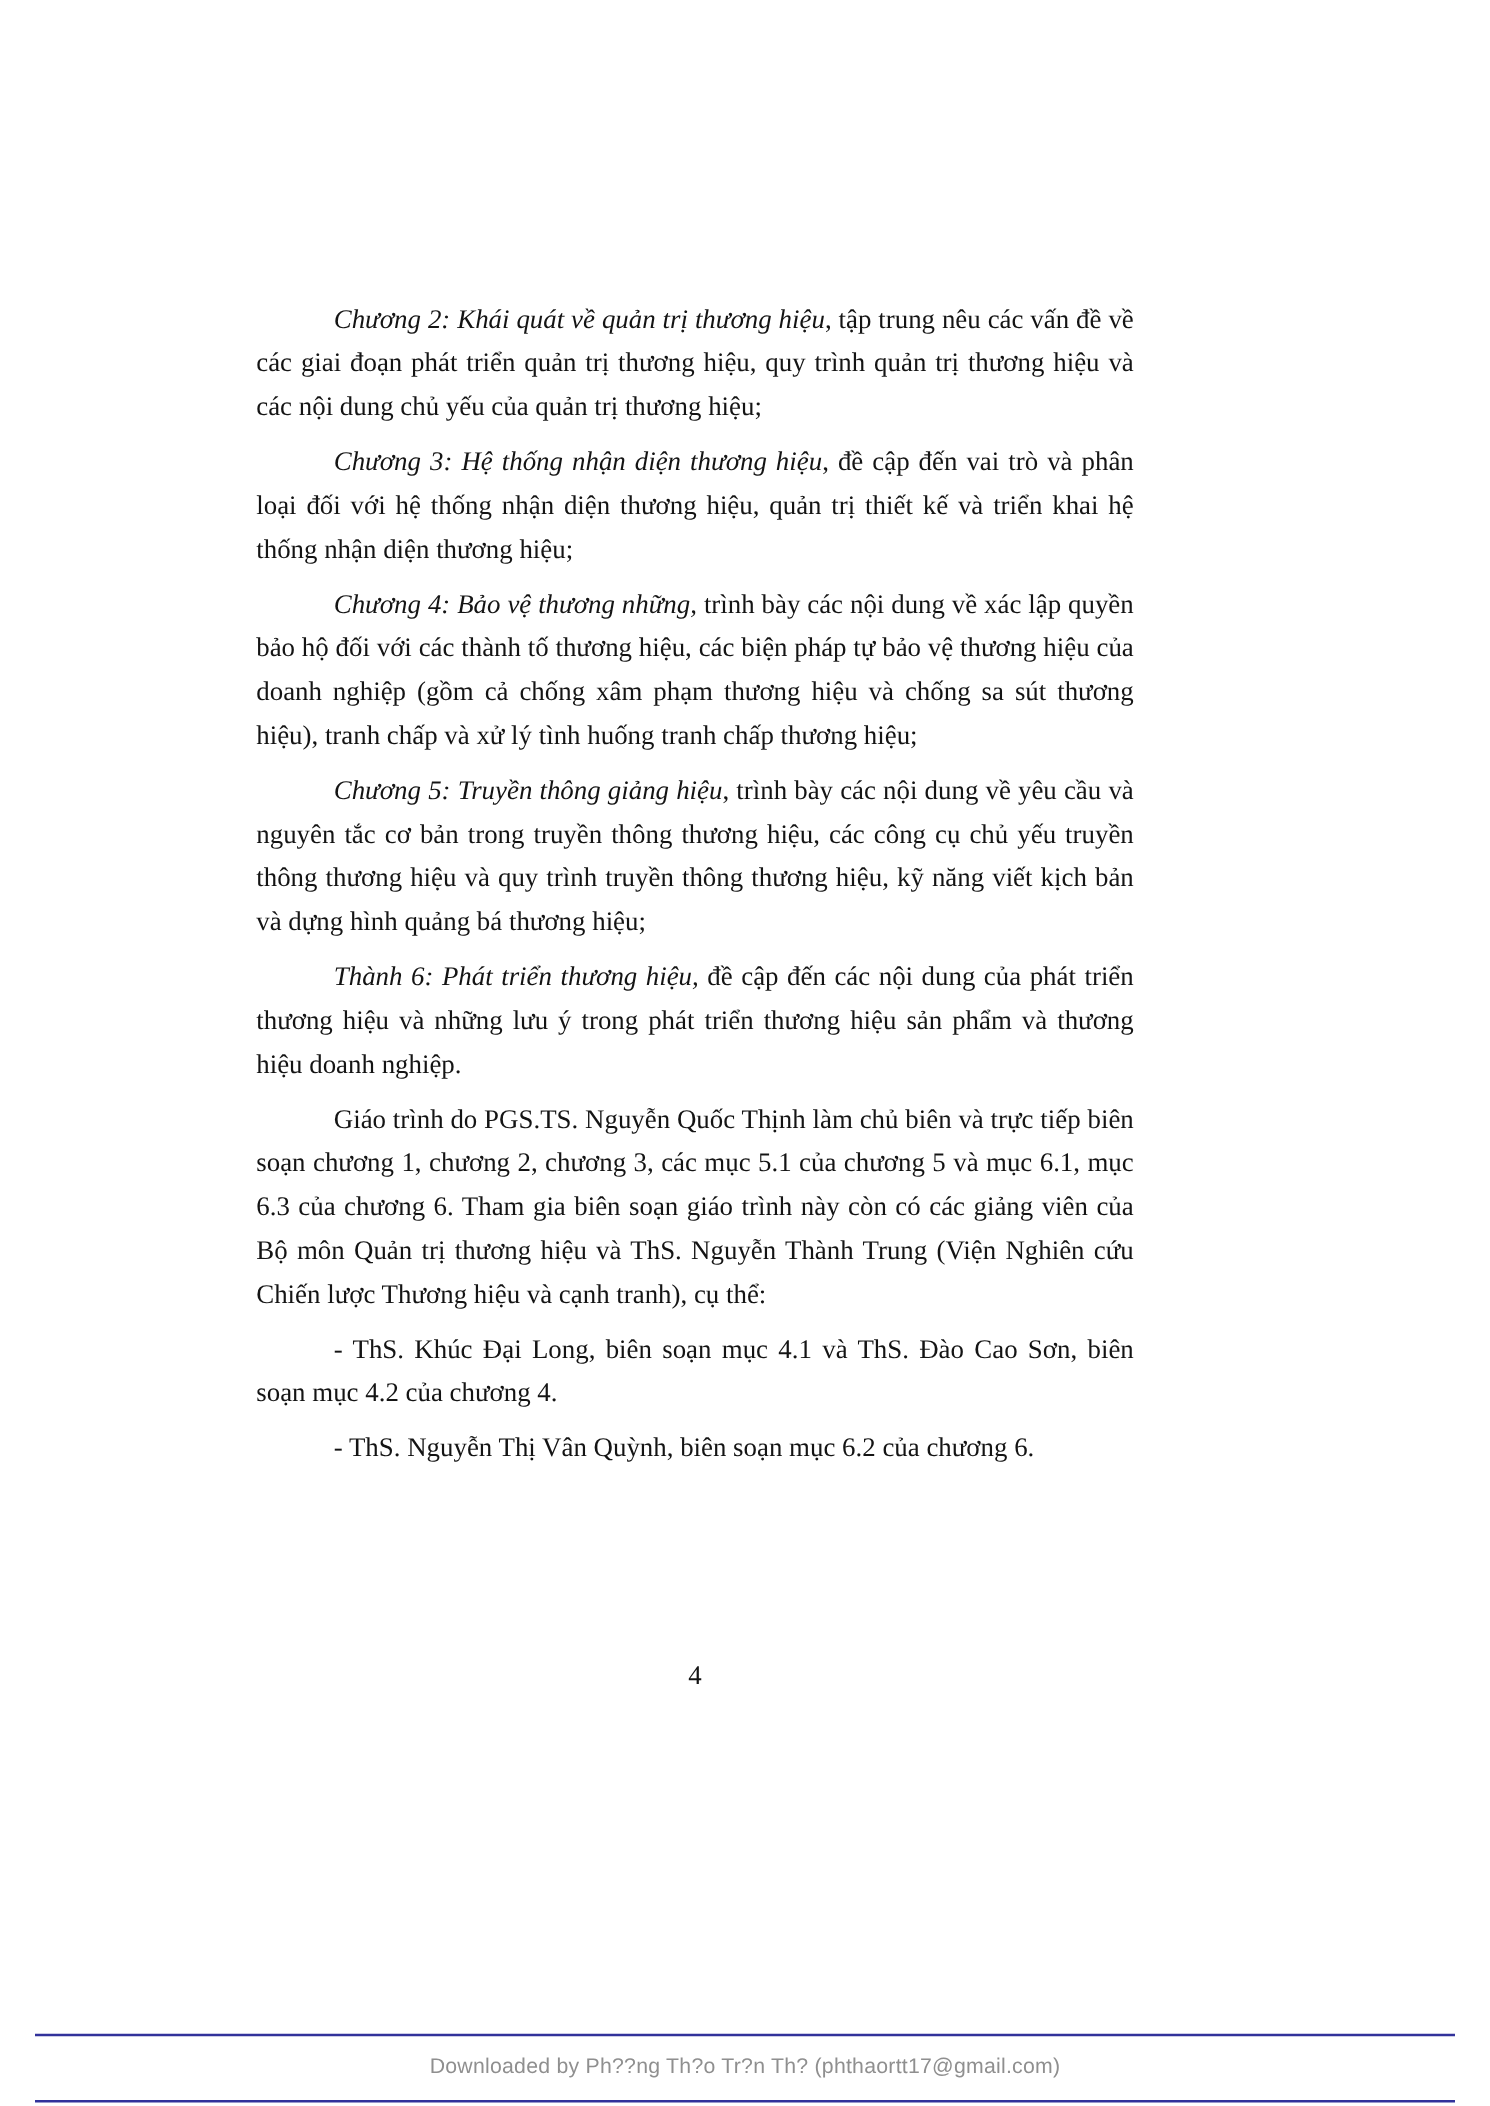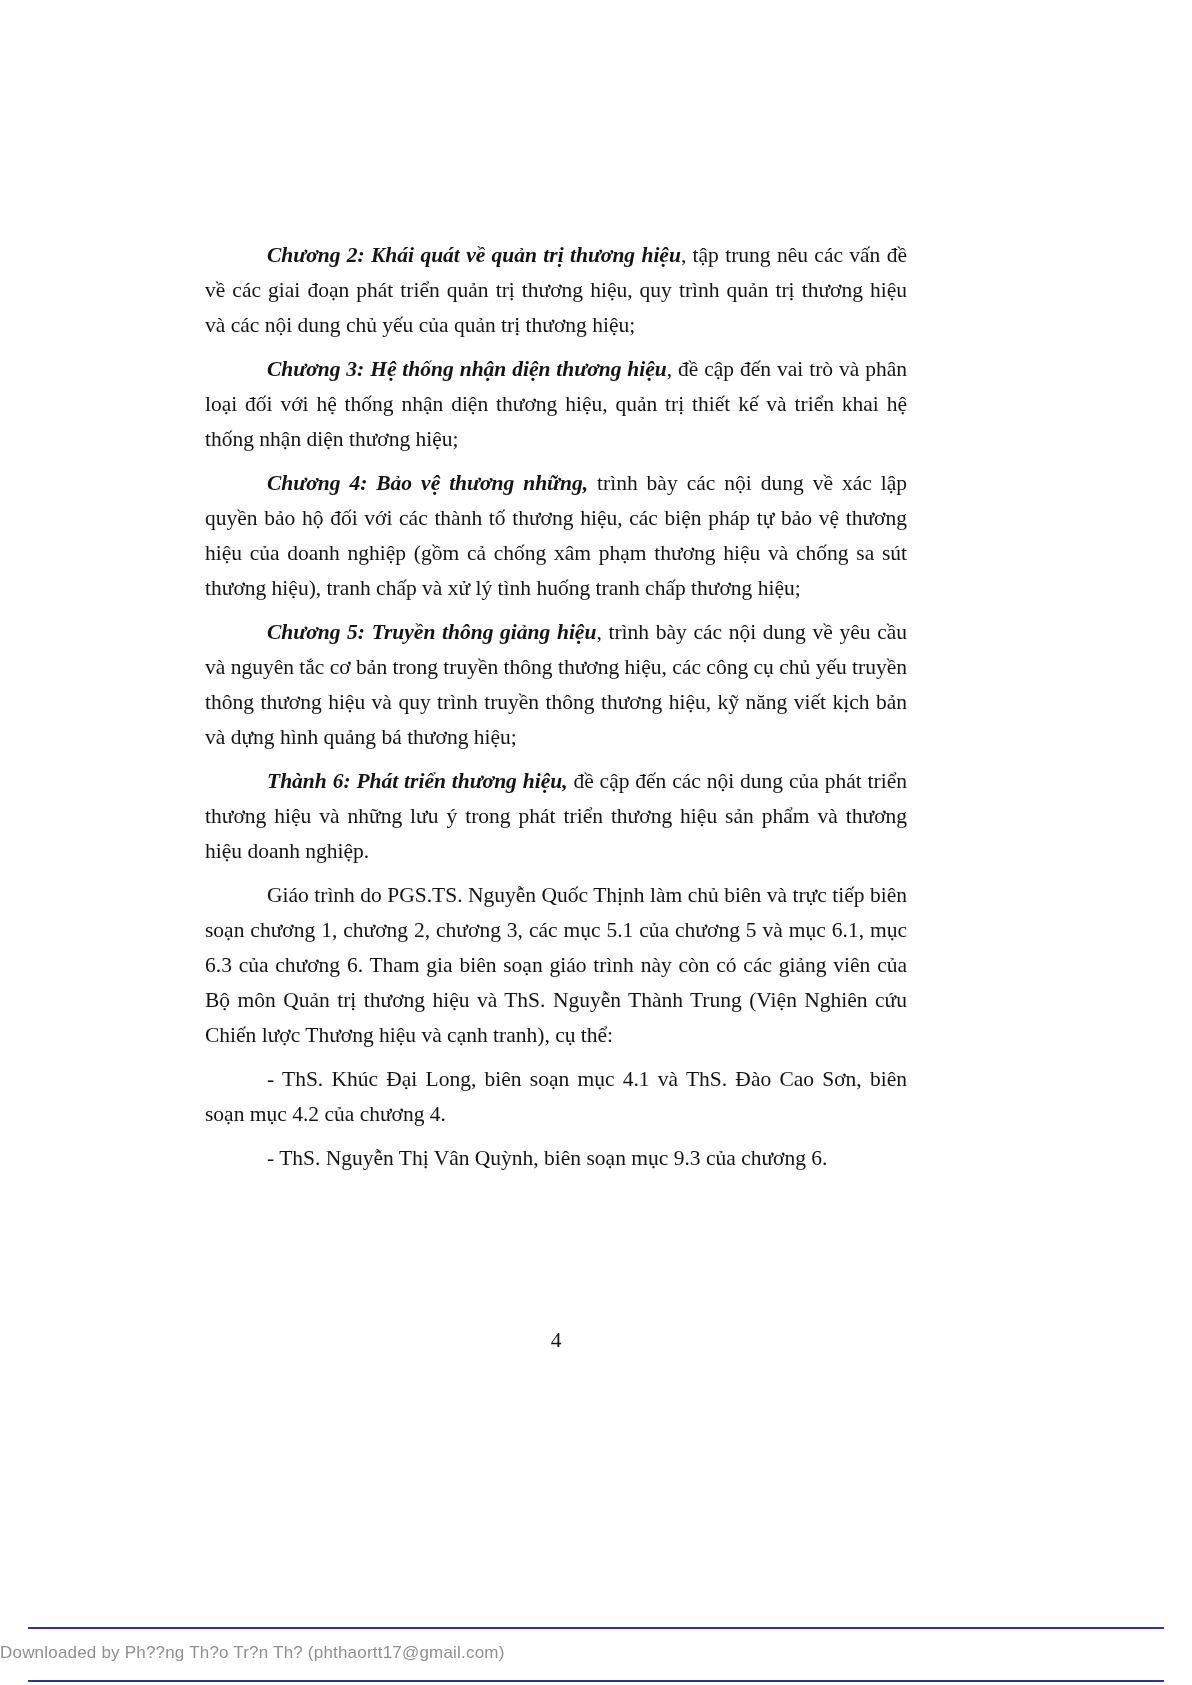--- a/index.html
+++ b/index.html
@@ -25,21 +25,20 @@
     text-align: justify;
     font-size: 21.5px;
     line-height: 35px;
   }
   .para {
     margin: 0 0 9px 0;
     text-indent: 62px;
   }
   .lead {
     font-style: italic;
-    font-weight: bold;
   }
   .page-number {
     position: absolute;
     top: 1328px;
     left: 205px;
     width: 702px;
     text-align: center;
     font-size: 21.5px;
   }
   .footer {
@@ -58,20 +57,21 @@
     border: none;
     margin: 0;
   }
   .footer-line.top { bottom: 56px; }
   .footer-line.bottom { bottom: 3px; }
   .footer-text {
     position: absolute;
     left: 0;
     right: 0;
     bottom: 22px;
+    text-align: center;
     font-family: "Liberation Sans", sans-serif;
     font-size: 17px;
     color: #8f8f8f;
     letter-spacing: 0.2px;
   }
 </style>
 </head>
 <body>
 
 <div class="page">
@@ -87,21 +87,21 @@
     <p class="para"><span class="lead">Chương 5: Truyền thông giảng hiệu</span><span>, trình bày các nội dung về yêu cầu và nguyên tắc cơ bản trong truyền thông thương hiệu, các công cụ chủ yếu truyền thông thương hiệu và quy trình truyền thông thương hiệu, kỹ năng viết kịch bản và dựng hình quảng bá thương hiệu;</span></p>
 
     <p class="para"><span class="lead">Thành 6: Phát triển thương hiệu,</span><span> đề cập đến các nội dung của phát triển thương hiệu và những lưu ý trong phát triển thương hiệu sản phẩm và thương hiệu doanh nghiệp.</span></p>
 
     <p class="para"><span class="lead"></span><span>Giáo trình do PGS.TS. Nguyễn Quốc Thịnh làm chủ biên và trực tiếp biên soạn chương 1, chương 2, chương 3, các mục 5.1 của chương 5 và mục 6.1, mục 6.3 của chương 6. Tham gia biên soạn giáo trình này còn có các giảng viên của Bộ môn Quản trị thương hiệu và ThS. Nguyễn Thành Trung (Viện Nghiên cứu Chiến lược Thương hiệu và cạnh tranh), cụ thể:</span></p>
 
     <p class="para"><span class="lead"></span><span>- ThS. Khúc Đại Long, biên soạn mục 4.1 và ThS. Đào Cao Sơn, biên soạn mục 4.2 của chương 4.</span></p>
 
 
 
-    <p class="para"><span class="lead"></span><span>- ThS. Nguyễn Thị Vân Quỳnh, biên soạn mục 9.3 của chương 6.</span></p>
+    <p class="para"><span class="lead"></span><span>- ThS. Nguyễn Thị Vân Quỳnh, biên soạn mục 6.2 của chương 6.</span></p>
 
   </div>
 
   <div class="page-number">4</div>
 
   <div class="footer">
     <div class="footer-line top"></div>
     <div class="footer-text">Downloaded by Ph??ng Th?o Tr?n Th? (phthaortt17@gmail.com)</div>
     <div class="footer-line bottom"></div>
   </div>

